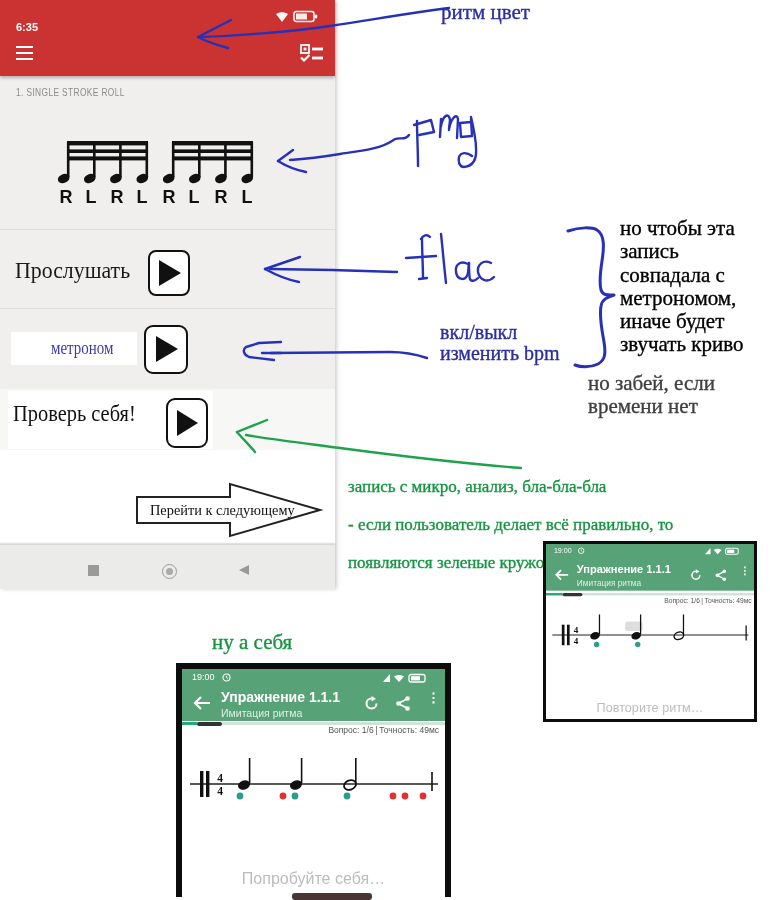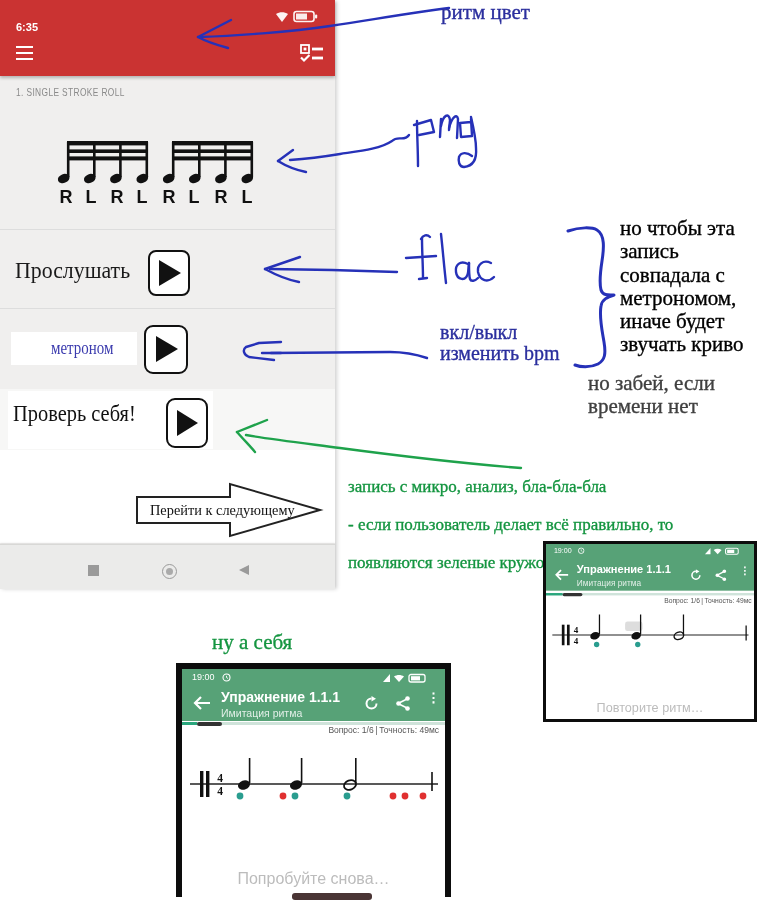--- a/index.html
+++ b/index.html
@@ -222,21 +222,21 @@
       <line x1="173.8" y1="34" x2="173.8" y2="9" stroke="#111" stroke-width="1.6"></line>
       <line x1="250" y1="23" x2="250" y2="42" stroke="#111" stroke-width="1.6"></line>
       <circle cx="58" cy="47" r="3.4" fill="#2a9d8f"></circle>
       <circle cx="101" cy="47" r="3.4" fill="#e03030"></circle>
       <circle cx="113" cy="47" r="3.4" fill="#2a9d8f"></circle>
       <circle cx="165" cy="47" r="3.4" fill="#2a9d8f"></circle>
       <circle cx="211" cy="47" r="3.4" fill="#e03030"></circle>
       <circle cx="223" cy="47" r="3.4" fill="#e03030"></circle>
       <circle cx="241" cy="47" r="3.4" fill="#e03030"></circle>
     </svg>
-    <div class="abs" style="left:0;top:201px;width:263px;text-align:center;font-size:16px;color:#bcbcbc;">Попробуйте снова…</div>
+    <div class="abs" style="left:0;top:201px;width:263px;text-align:center;font-size:16px;color:#bcbcbc;">Попробуйте себя…</div>
   </div>
 </div>
 
 <div class="abs" style="left:292px;top:893px;width:80px;height:7px;background:#4a3535;border-radius:3px;"></div>
 
 <div class="abs" id="shotsmall" style="left:543px;top:541px;width:208px;height:175px;border:3px solid #0d0d0d;background:#fff;">
   <div class="abs" style="left:0;top:0;width:263px;height:221px;overflow:hidden;transform:scale(0.791);transform-origin:0 0;">
     <div class="abs" style="left:0;top:0;width:263px;height:59px;background:#57a277;">
       <div class="abs" style="left:10px;top:3px;font-size:9px;color:#fff;">19:00</div>
       <svg class="abs" style="left:40px;top:4px;" width="9" height="9" viewBox="0 0 9 9">

